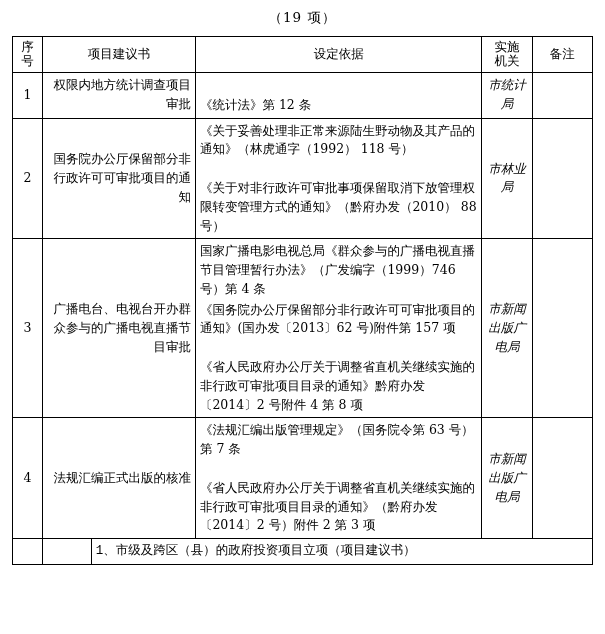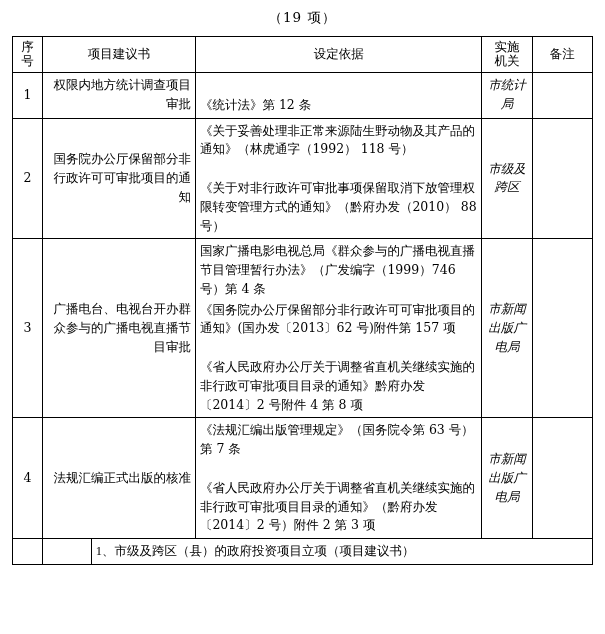--- a/index.html
+++ b/index.html
@@ -96,21 +96,21 @@
     width: 100%;
     table-layout: fixed;
   }
   table.inner td {
     border: none;
     border-left: 1px solid #000000;
     font-size: 12.5px;
     line-height: 1.5;
     padding: 3px 4px;
     vertical-align: top;
-    font-family: Liberation Serif, serif;
+    font-family: Liberation Mono, monospace;
   }
   .inner-spacer { width: 48px; border-left: none !important; }
 </style>
 </head>
 <body>
 
 <div class="page">
 
   <div class="doc-subtitle">（19 项）</div>
 
@@ -153,21 +153,21 @@
         <td class="remark"></td>
       </tr>
 
       <tr>
         <td class="seq">2</td>
         <td class="name">国务院办公厅保留部分非行政许可可审批项目的通知</td>
         <td class="basis">
           <p>《关于妥善处理非正常来源陆生野动物及其产品的通知》（林虎通字（1992） 118 号）</p>
           <p>《关于对非行政许可审批事项保留取消下放管理权限转变管理方式的通知》（黔府办发（2010） 88 号）</p>
         </td>
-        <td class="org">市级及跨区</td>
+        <td class="org">市林业局</td>
         <td class="remark"></td>
       </tr>
 
       <tr>
         <td class="seq">3</td>
         <td class="name">广播电台、电视台开办群众参与的广播电视直播节目审批</td>
         <td class="basis">
           <p>国家广播电影电视总局《群众参与的广播电视直播节目管理暂行办法》（广发编字（1999）746 号）第 4 条</p>
           <p>《国务院办公厅保留部分非行政许可可审批项目的通知》(国办发〔2013〕62 号)附件第 157 项</p>
           <p>《省人民政府办公厅关于调整省直机关继续实施的非行政可审批项目目录的通知》黔府办发〔2014〕2 号附件 4 第 8 项</p>

